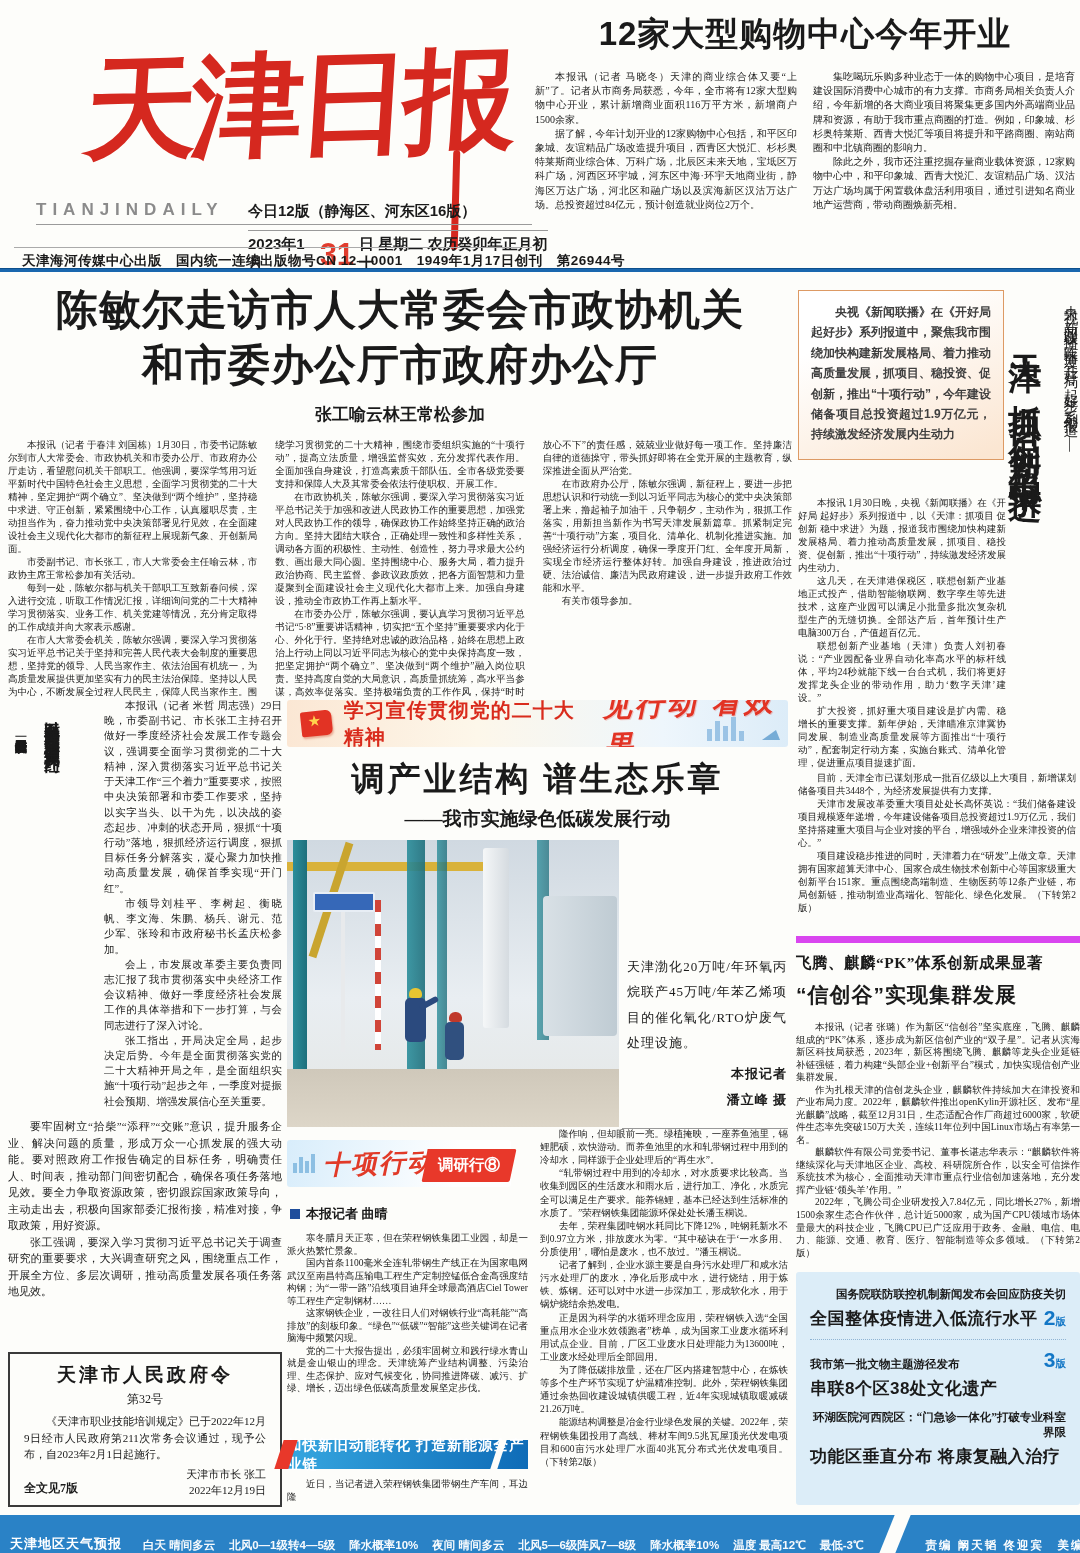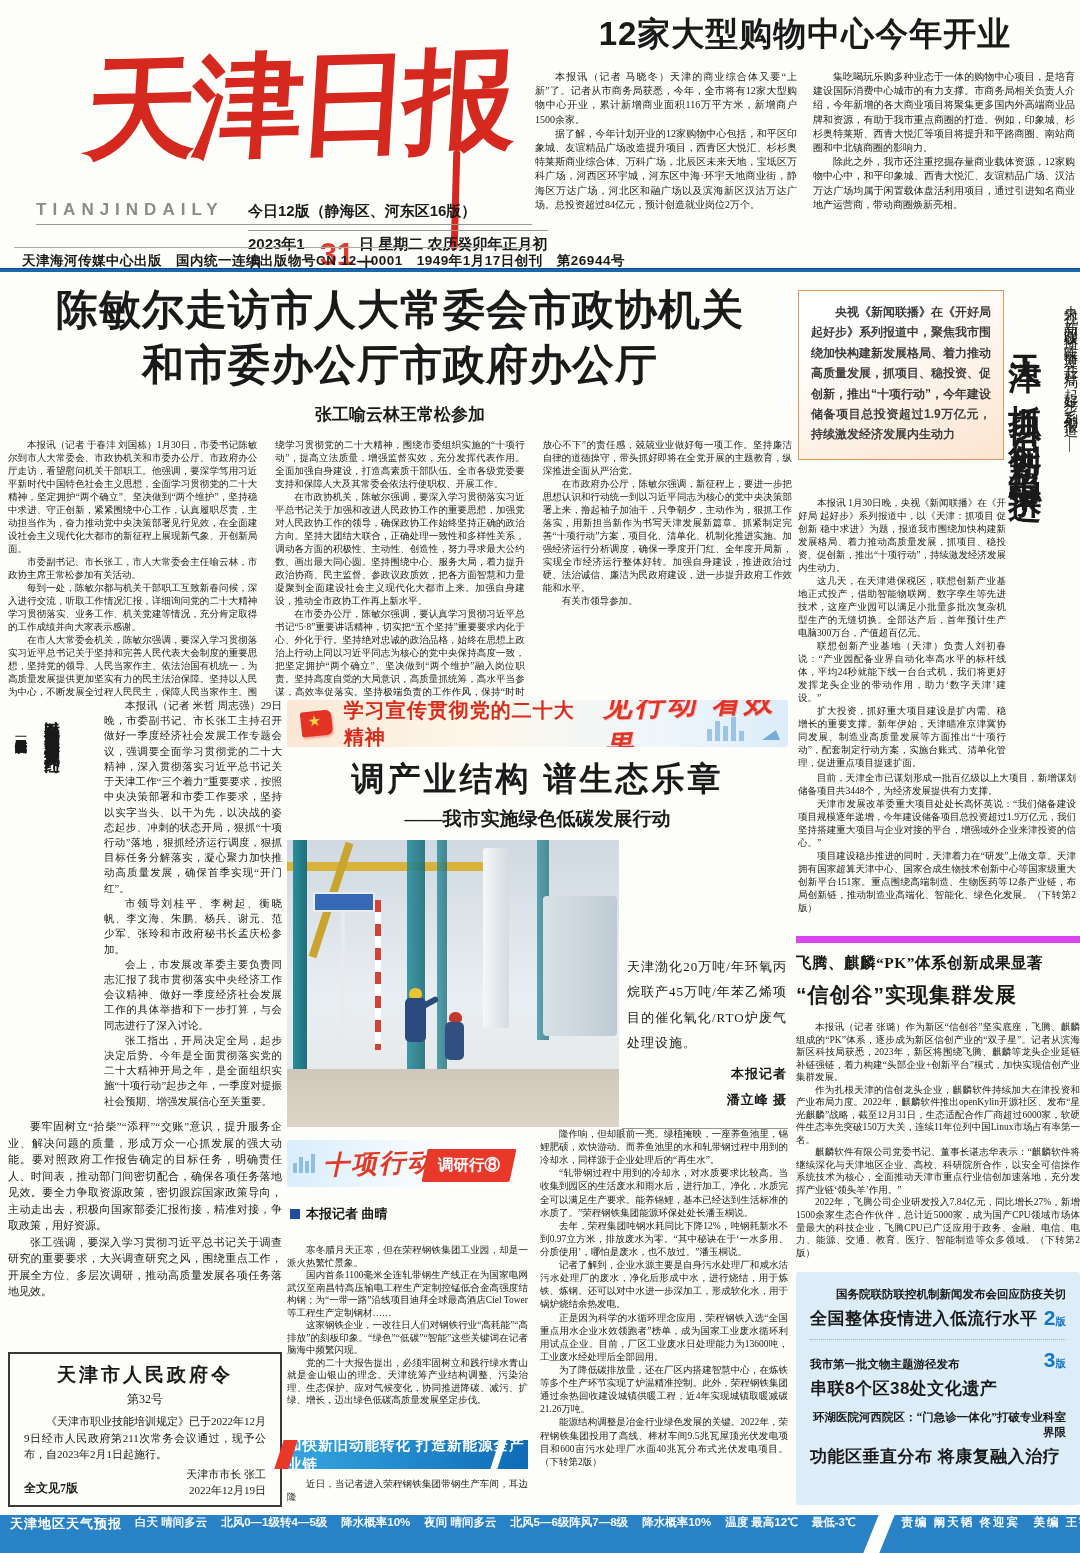--- a/index.html
+++ b/index.html
@@ -121,32 +121,32 @@
   .badge { left:287px; top:1140px; width:224px; height:47px; background:linear-gradient(100deg,#d8edfb,#ffffff 75%); border-radius:3px; display:flex; align-items:center; overflow:visible; }
   .bd-city { display:flex; align-items:flex-end; gap:2px; margin-left:6px; opacity:.8; }
   .bd-city i { display:block; width:4px; background:#79b4dd; }
   .bd-title { color:#e13a28; font-weight:900; font-size:26px; font-style:italic; letter-spacing:2px; margin-left:8px;
               transform:rotate(-2deg); font-family:"DejaVu Serif",serif; white-space:nowrap; }
   .bd-tag { position:absolute; right:-2px; top:9px; width:88px; height:33px; background:#e8382a; transform:skewX(-12deg);
             display:flex; align-items:center; justify-content:center; border-radius:2px; }
   .bd-tag span { color:#fff; font-size:15.5px; font-weight:bold; transform:skewX(12deg); white-space:nowrap; }
   .byline { left:290px; top:1205px; display:flex; align-items:center; gap:6px; font-size:13px; font-weight:bold; }
   .by-sq { width:10px; height:10px; background:#1f4e9c; }
-  .c-left { left:287px; top:1232px; width:241px; height:204px; overflow:hidden; font-size:9.5px; line-height:1.32;margin-top:12px; }
+  .c-left { left:287px; top:1232px; width:241px; height:204px; overflow:hidden; font-size:9.5px; line-height:1.32; }
   .c-banner { left:287px; top:1440px; width:241px; height:29px; background:linear-gradient(95deg,#36a7e0,#0e6bb7);
               display:flex; align-items:center; justify-content:center; position:absolute; }
   .c-banner .txt { color:#fff; font-size:14.5px; font-weight:bold; letter-spacing:1px; font-family:"Liberation Sans",sans-serif; }
   .red-slash { position:absolute; left:-8px; top:0; width:14px; height:29px; background:#e8382a; transform:skewX(-18deg); }
   .white-slash { position:absolute; right:26px; top:0; width:7px; height:29px; background:#fdfdfa; transform:skewX(-18deg); }
   .c-tail { left:287px; top:1478px; width:241px; height:26px; overflow:hidden; font-size:9.5px; line-height:1.32; }
   .c-right { left:540px; top:1128px; width:248px; height:378px; overflow:hidden; font-size:9.5px; line-height:1.38; }
 
   
-  .weather { left:0; top:1515px; width:1080px; height:38px; background:#2a82c6; display:flex; align-items:flex-start;
-             color:#fff; font-size:11.5px; font-weight:bold; padding:0 10px; gap:13px; font-family:"Liberation Sans",sans-serif; }
+  .weather { left:0; top:1515px; width:1080px; height:38px; background:#2a82c6; display:flex; align-items:flex-end;
+             color:#fff; font-size:11.5px; font-weight:bold; padding:0 10px; gap:21px; font-family:"Liberation Sans",sans-serif; }
   .w-title { font-size:13px; letter-spacing:1px; white-space:nowrap; }
   .w-item { white-space:nowrap; opacity:.96; }
   .w-div { width:16px; height:38px; background:#fdfdfa; transform:skewX(-22deg); margin:0 2px; flex:none; }
   .w-ed { white-space:nowrap; letter-spacing:2px; }
 </style>
 </head>
 <body>
 
 <div id="page">
 

